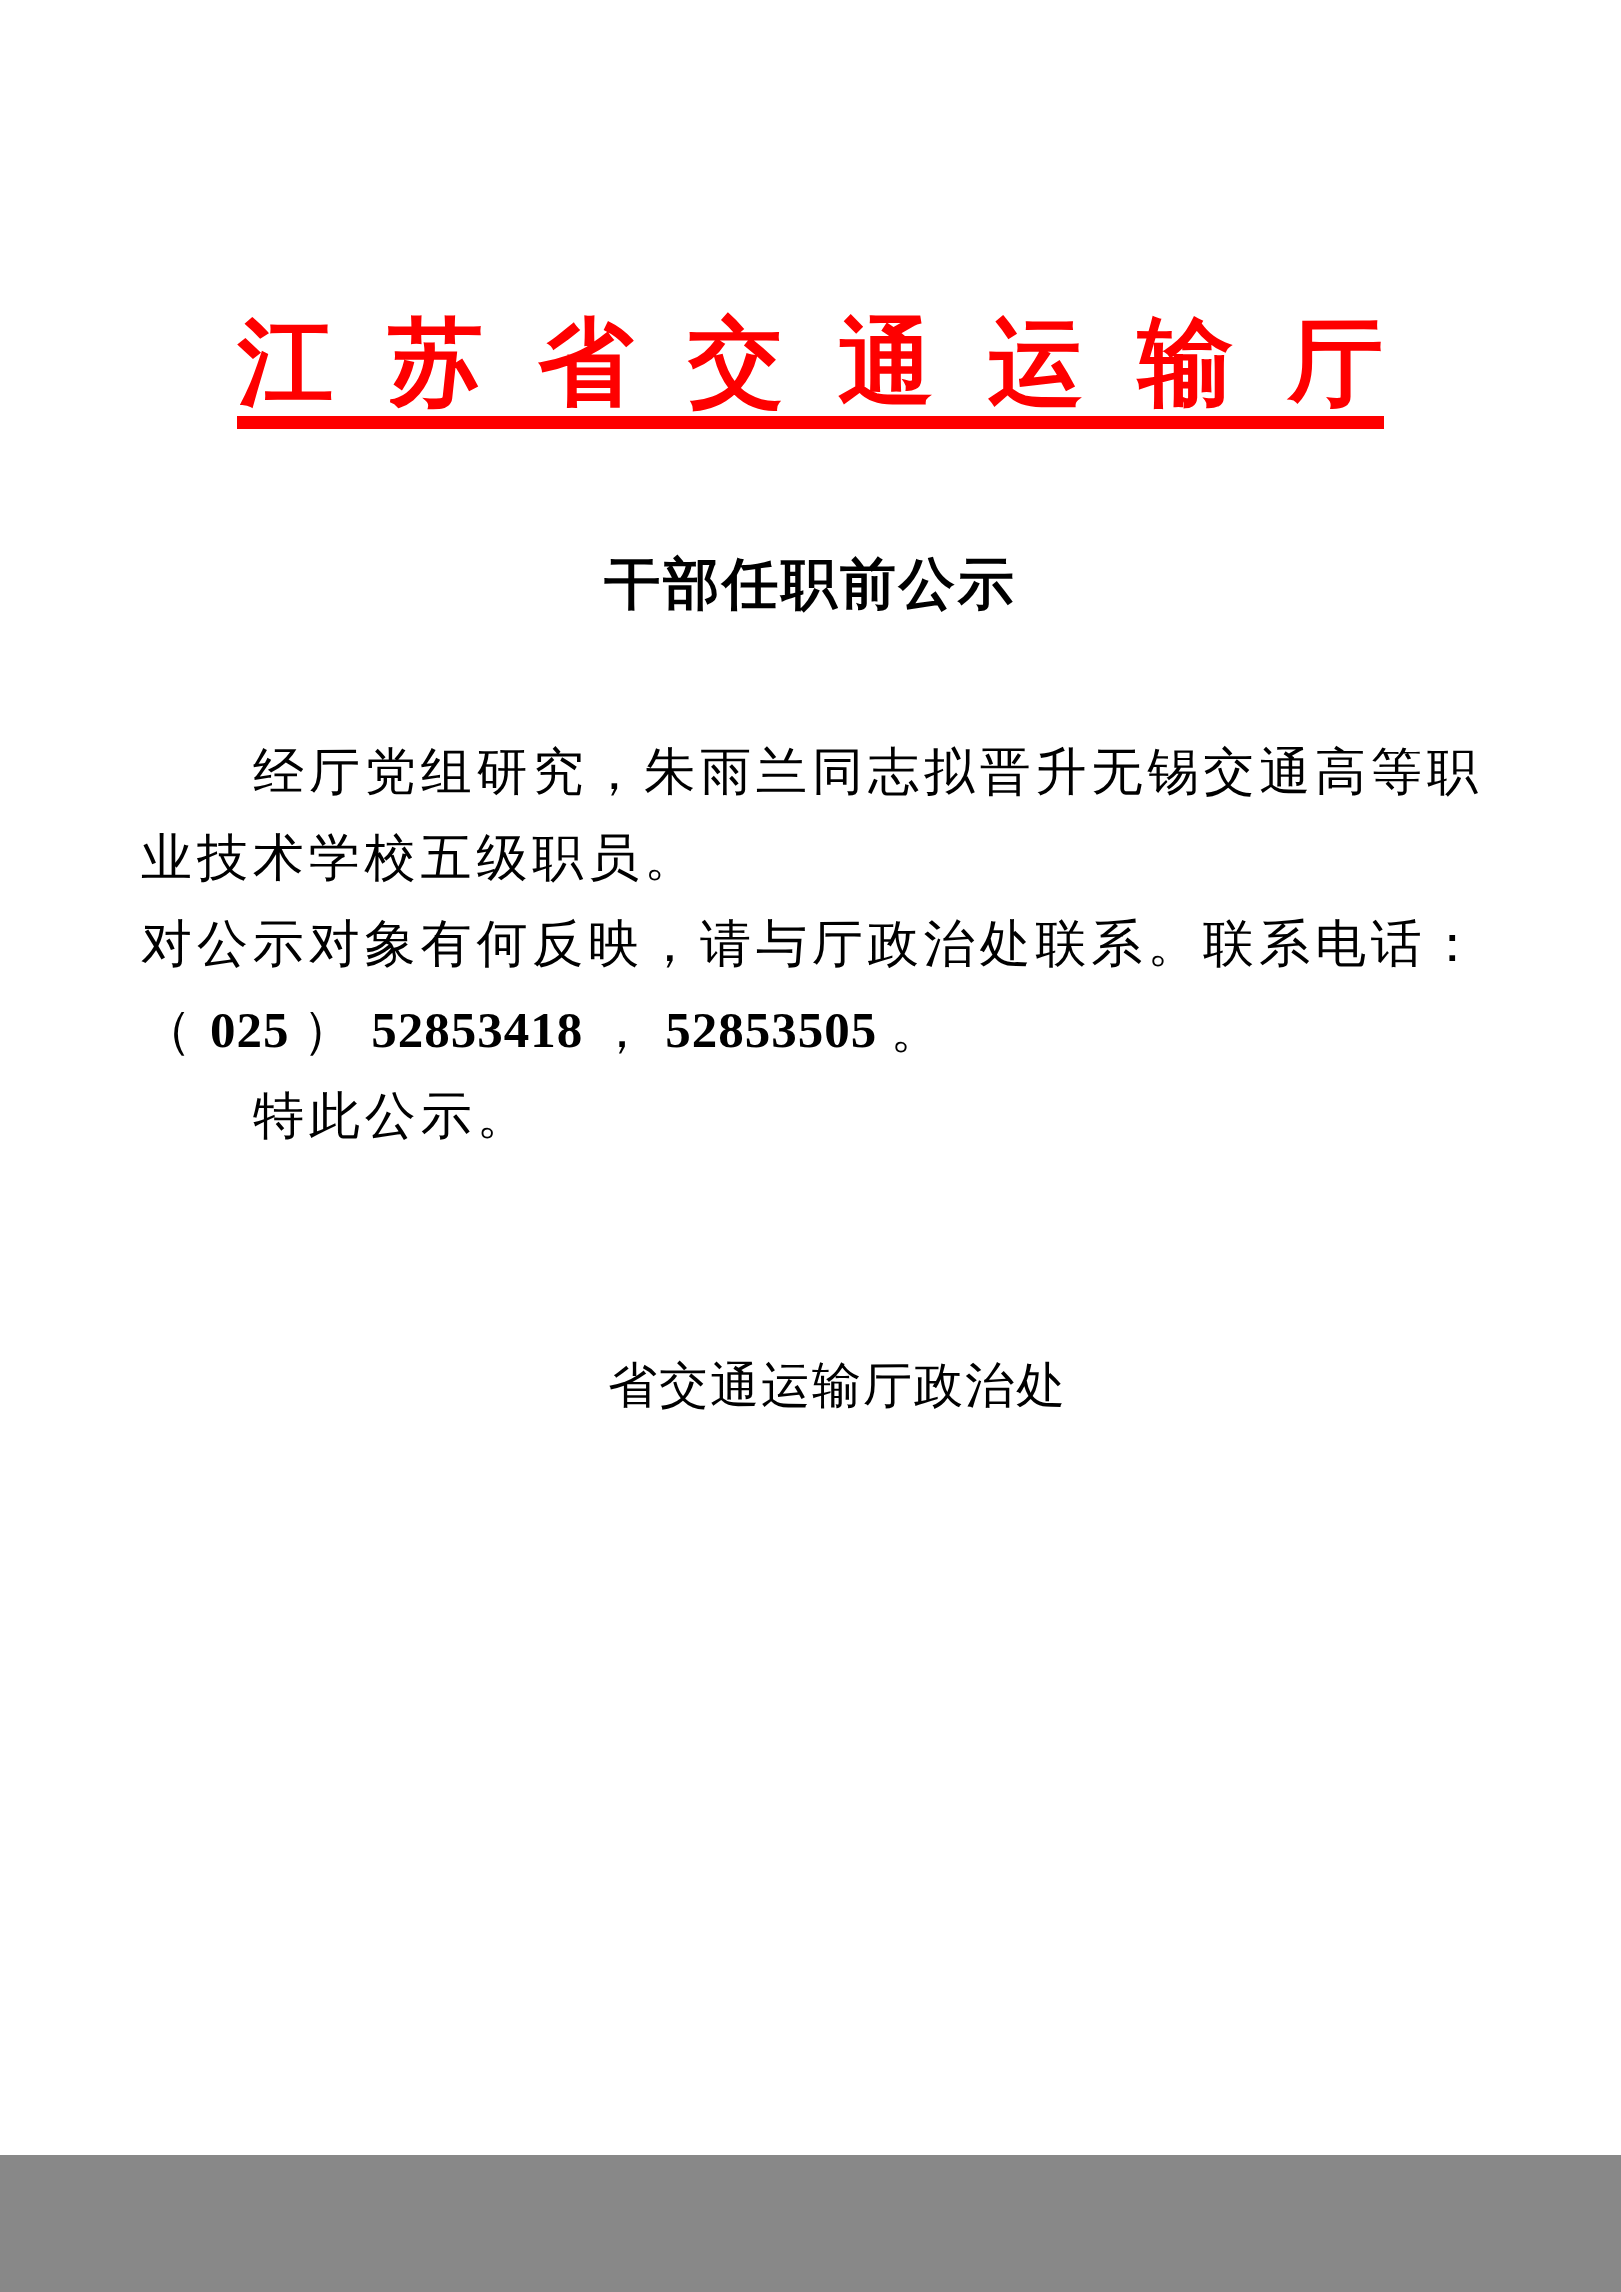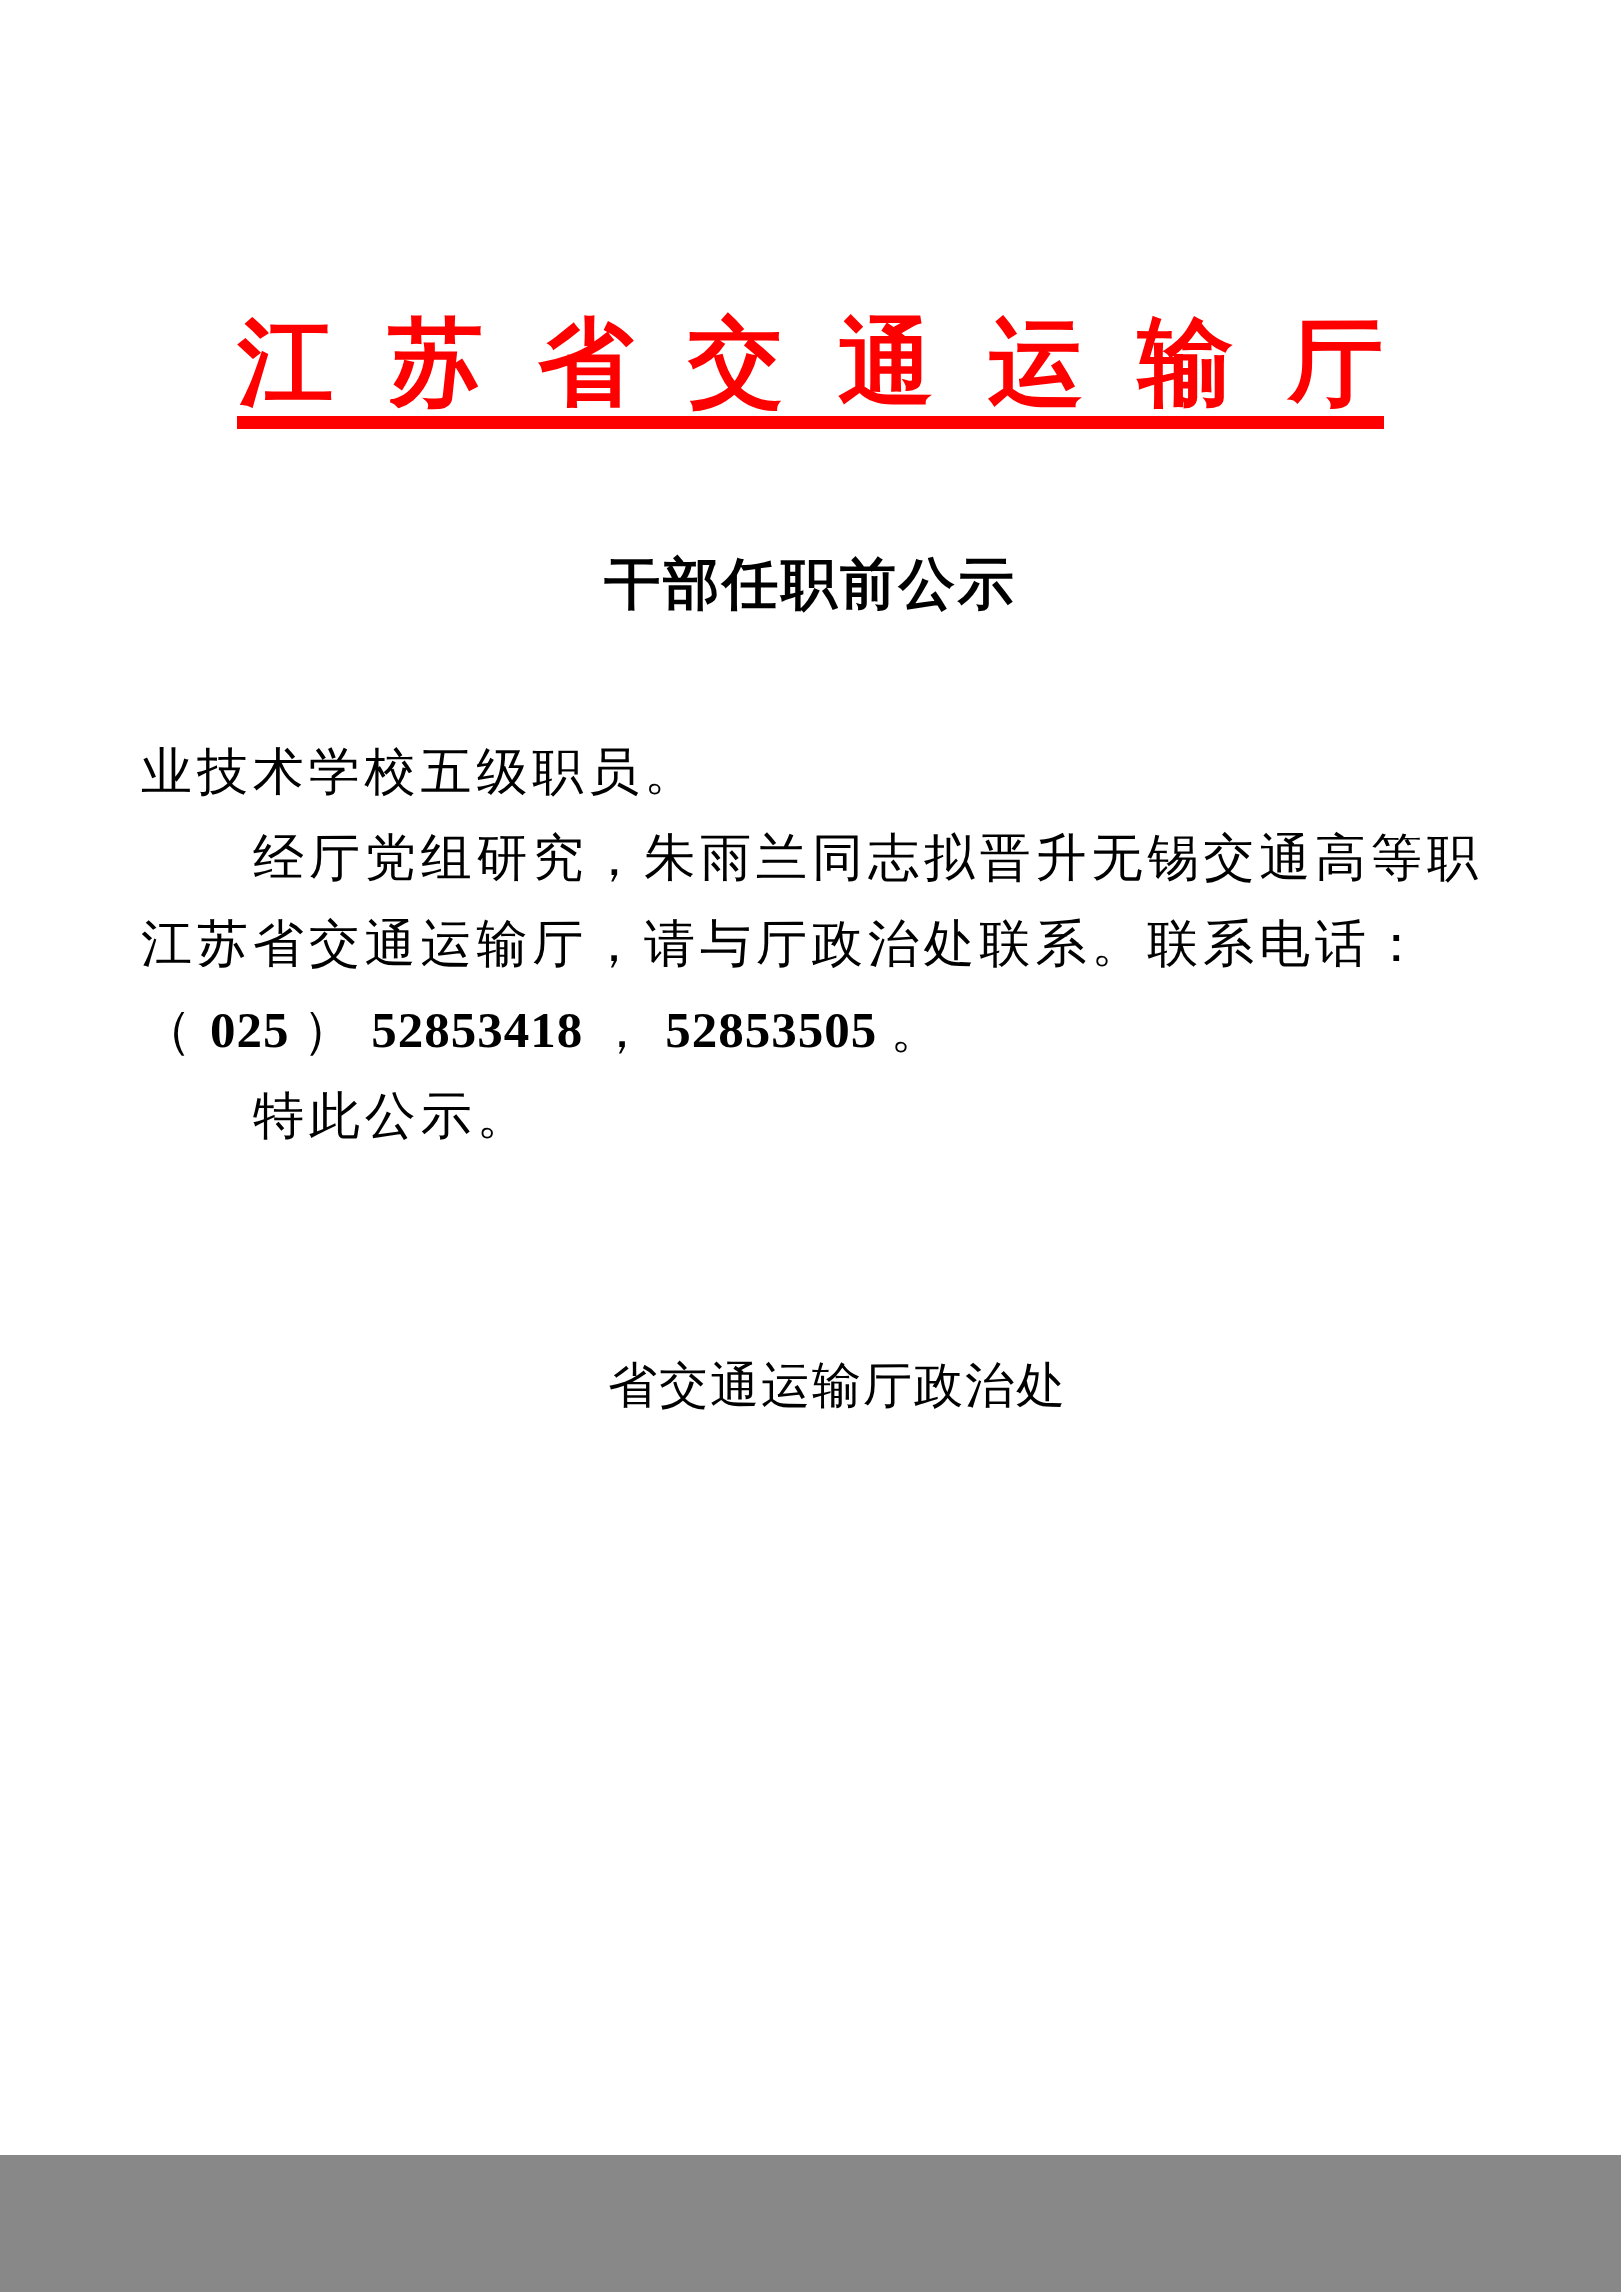--- a/index.html
+++ b/index.html
@@ -100,26 +100,26 @@
 <div class="page">
 
   <div class="org-name">江苏省交通运输厅</div>
 
   <div class="letterhead-rule"></div>
 
   <h1 class="doc-title">干部任职前公示</h1>
 
   <div class="doc-body">
 
+    <p class="ln indent"><span>经厅党组研究，朱雨兰同志拟晋升无锡交通高等职</span></p>
+
     <p class="ln"><span>业技术学校五级职员。</span></p>
 
-    <p class="ln indent"><span>经厅党组研究，朱雨兰同志拟晋升无锡交通高等职</span></p>
 
-
-    <p class="ln"><span>江苏省交通运输厅，请与厅政治处联系。联系电话：</span></p>
+    <p class="ln"><span>对公示对象有何反映，请与厅政治处联系。联系电话：</span></p>
 
     <p class="ln"><span>（</span><span class="num num-tight">025</span><span>）</span><span class="num num-tight">52853418</span><span>，</span><span class="num num-tight">52853505</span><span>。</span></p>
 
     <p class="ln indent"><span>特此公示。</span></p>
 
   </div>
 
   <div class="sig-block">
 
     <div class="sig-org">省交通运输厅政治处</div>

